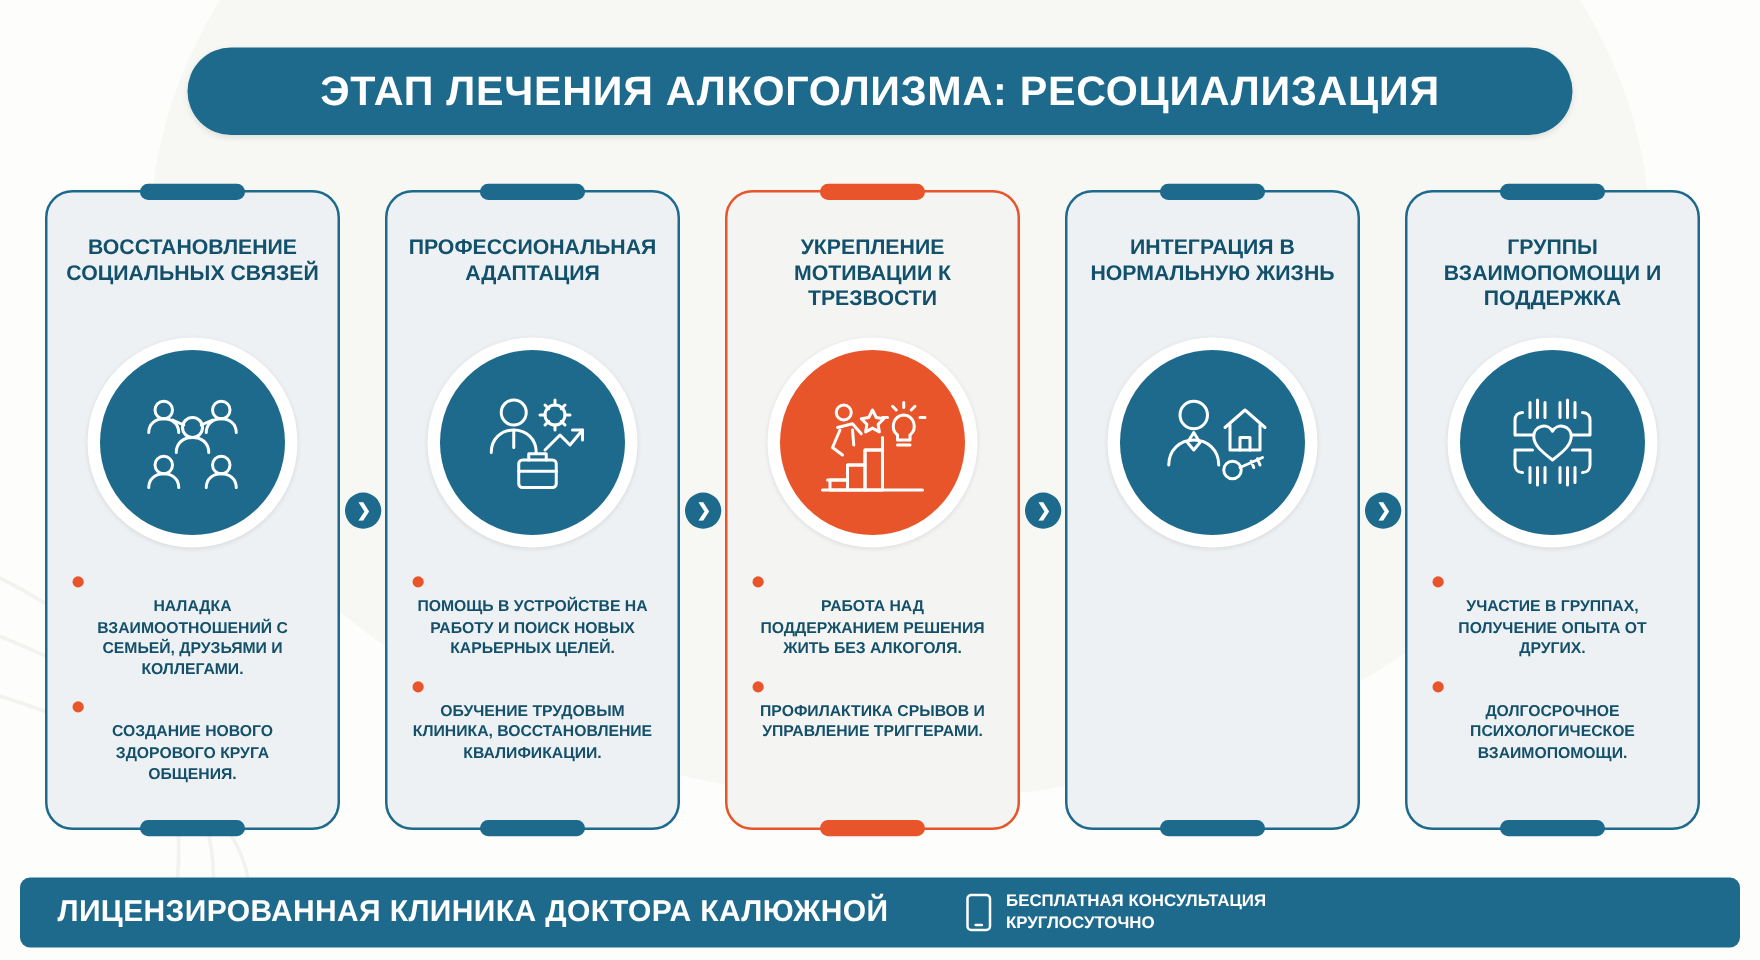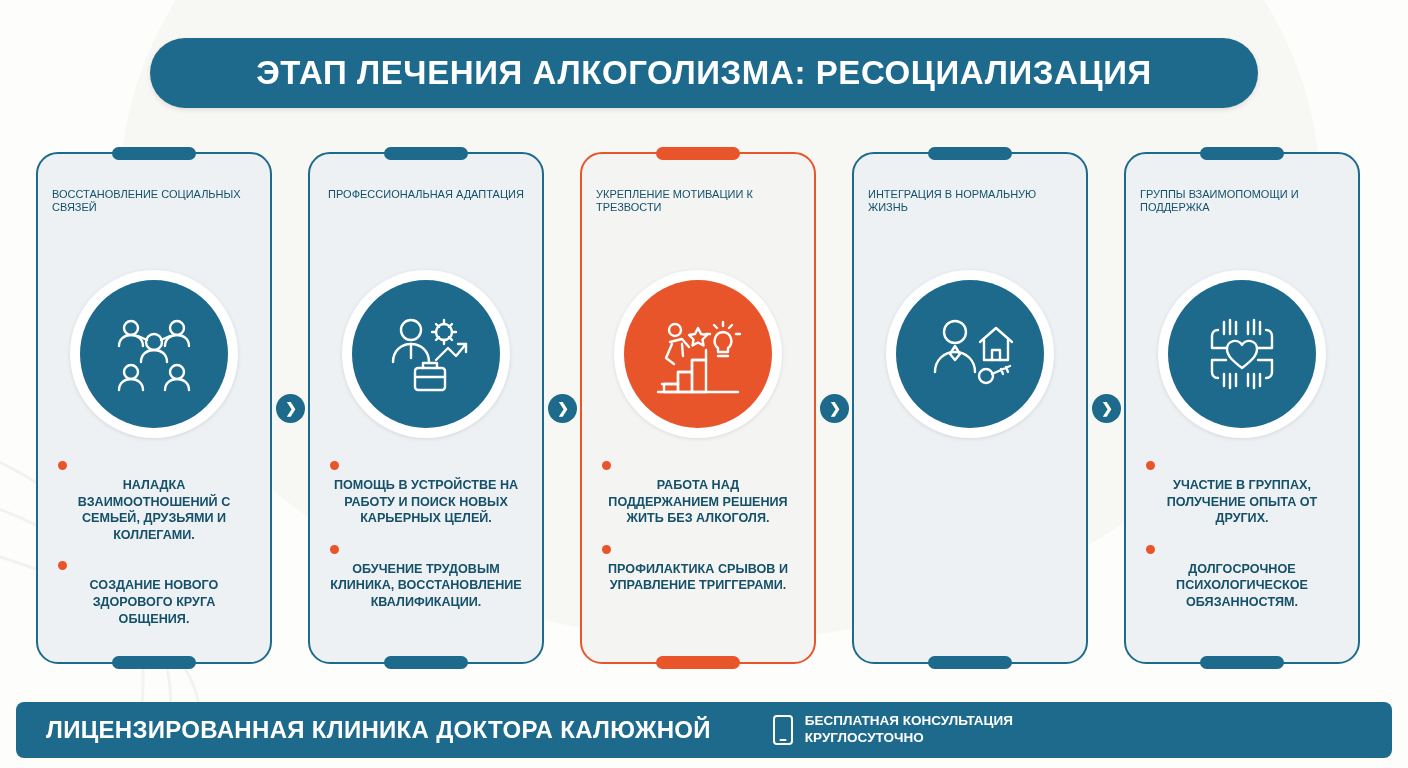--- a/index.html
+++ b/index.html
@@ -99,23 +99,24 @@
     background: #1d6a8c;
     border-radius: 7px;
   }
   .tab-top { top: -7px; }
   .tab-bottom { bottom: -7px; }
   .card.accent .tab-top,
   .card.accent .tab-bottom { background: #e8552a; }
 
   .card-title {
     color: #12506b;
-    font-size: 11px;
-    font-weight: normal;
+    font-size: 17px;
+    font-weight: bold;
     line-height: 1.22;
+    text-align: center;
     text-transform: uppercase;
     min-height: 70px;
   }
   .card.accent .card-title { color: #12506b; }
 
   .circle-wrap {
     margin-top: 12px;
     width: 168px;
     height: 168px;
     border-radius: 50%;
@@ -422,21 +423,21 @@
           </svg>
         </div>
       </div>
       <div class="bullets">
         <div class="bullet">
           <span class="dot"></span>
           <span class="bullet-text">УЧАСТИЕ В ГРУППАХ, ПОЛУЧЕНИЕ ОПЫТА ОТ ДРУГИХ.</span>
         </div>
         <div class="bullet">
           <span class="dot"></span>
-          <span class="bullet-text">ДОЛГОСРОЧНОЕ ПСИХОЛОГИЧЕСКОЕ ОБЯЗАННОСТЯМ.</span>
+          <span class="bullet-text">ДОЛГОСРОЧНОЕ ПСИХОЛОГИЧЕСКОЕ ВЗАИМОПОМОЩИ.</span>
         </div>
       </div>
       <div class="tab-bottom"></div>
     </div>
 
   </div>
 
   <div class="footer">
     <div class="footer-main">ЛИЦЕНЗИРОВАННАЯ КЛИНИКА ДОКТОРА КАЛЮЖНОЙ</div>
     <div class="footer-right">

